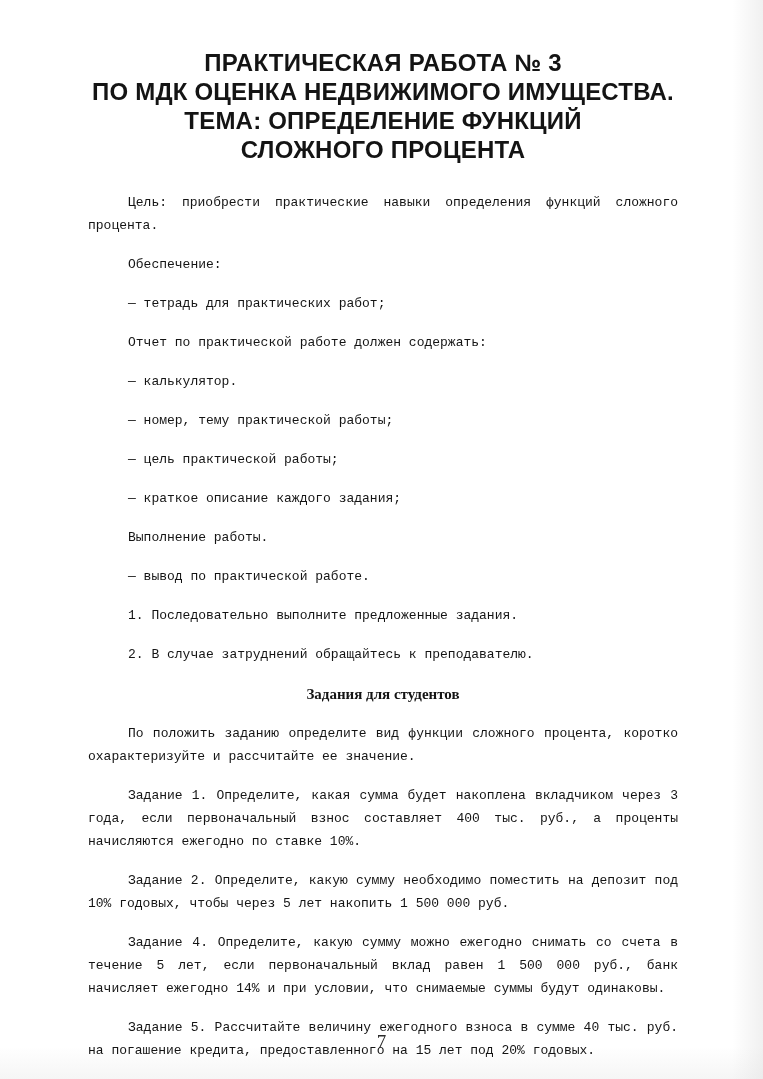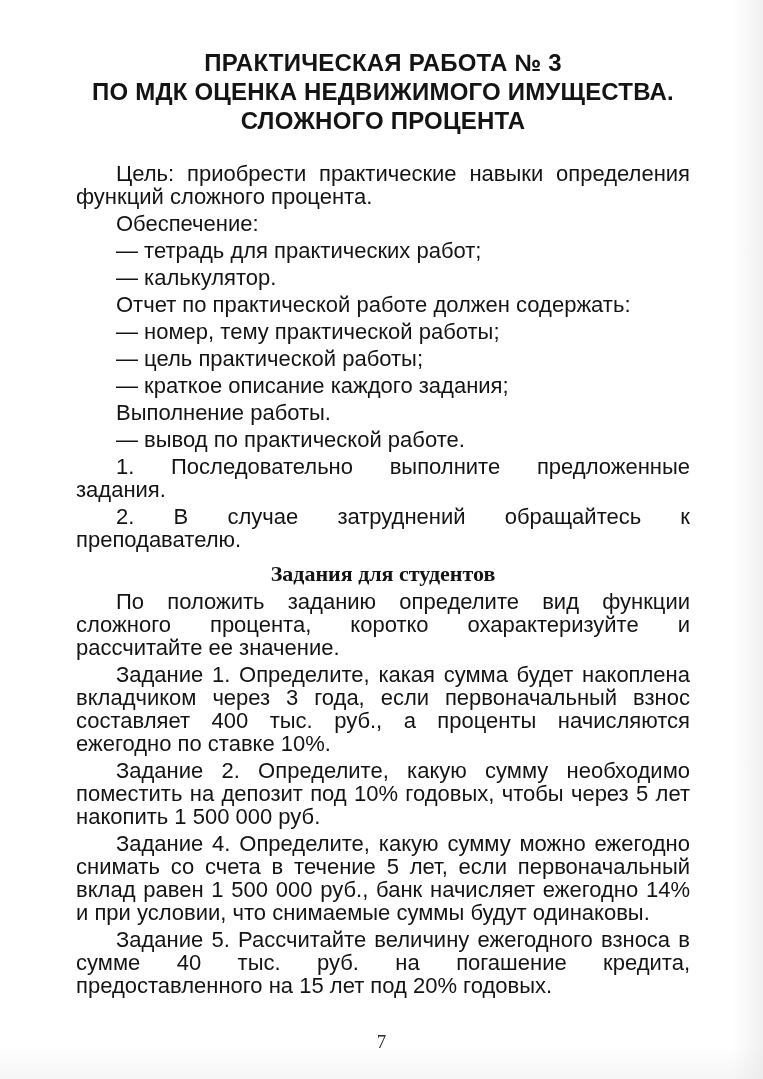--- a/index.html
+++ b/index.html
@@ -24,31 +24,31 @@
     font-family: "Liberation Sans", "DejaVu Sans", sans-serif;
     font-weight: bold;
     font-size: 24px;
     line-height: 29px;
     text-align: center;
     margin: 0 0 27px 0;
     letter-spacing: 0.2px;
   }
   .title span { display: block; }
   .body-text p {
-    font-family: Liberation Sans, sans-serif;
-    font-size: 22px;
+    font-family: Liberation Mono, monospace;
+    font-size: 13px;
     line-height: 23px;
     text-align: justify;
     text-indent: 40px;
-    margin: 4px;
+    margin: 16px;
   }
   .section-heading {
     font-family: "Liberation Serif", "DejaVu Serif", serif;
     font-weight: bold;
-    font-size: 22px;
+    font-size: 15px;
     line-height: 24px;
     text-align: center;
     margin: 11px 0 4px 0;
   }
   .page-number {
     position: absolute;
     left: 0;
     right: 0;
     top: 1031px;
     text-align: center;
@@ -58,29 +58,30 @@
   }
 </style>
 </head>
 <body>
 
 <div class="page">
 
   <h1 class="title">
     <span>ПРАКТИЧЕСКАЯ РАБОТА № 3</span>
     <span>ПО МДК ОЦЕНКА НЕДВИЖИМОГО ИМУЩЕСТВА.</span>
+    <span>ТЕМА: ОПРЕДЕЛЕНИЕ ФУНКЦИЙ</span>
     <span>СЛОЖНОГО ПРОЦЕНТА</span>
   </h1>
 
   <div class="body-text">
     <p>Цель: приобрести практические навыки определения функций сложного процента.</p>
     <p>Обеспечение:</p>
     <p>— тетрадь для практических работ;</p>
+    <p>Отчет по практической работе должен содержать:</p>
     <p>— калькулятор.</p>
-    <p>Отчет по практической работе должен содержать:</p>
     <p>— номер, тему практической работы;</p>
     <p>— цель практической работы;</p>
     <p>— краткое описание каждого задания;</p>
     <p>Выполнение работы.</p>
     <p>— вывод по практической работе.</p>
     <p>1. Последовательно выполните предложенные задания.</p>
     <p>2. В случае затруднений обращайтесь к преподавателю.</p>
 
     <h2 class="section-heading">Задания для студентов</h2>
 

